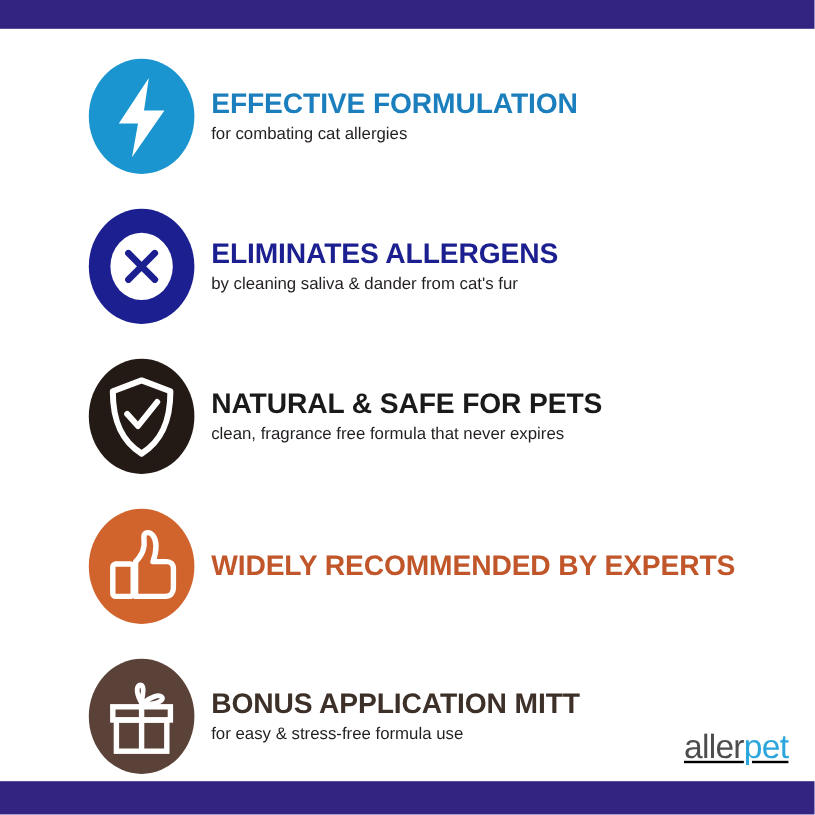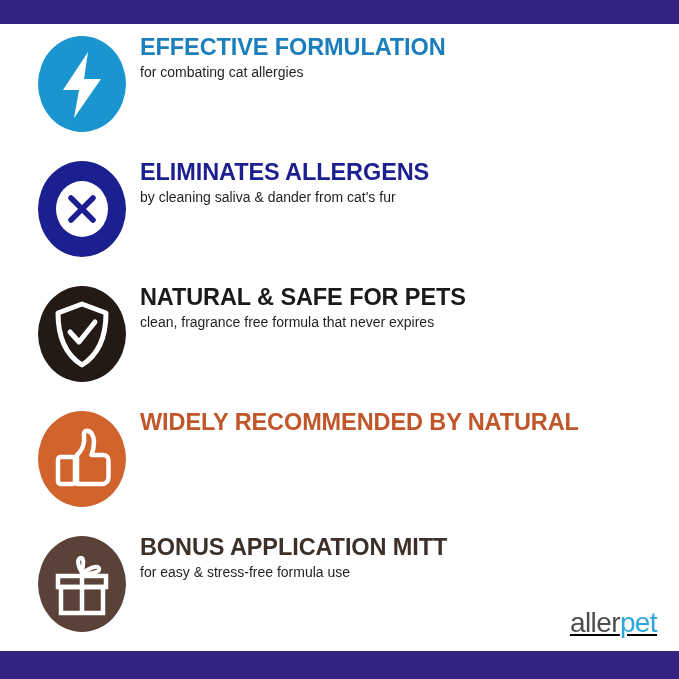--- a/index.html
+++ b/index.html
@@ -38,23 +38,25 @@
     top: 24px;
     left: 0;
     width: 679px;
     height: 627px;
     padding: 10px 0 0 0;
     box-sizing: border-box;
   }
 
   .feature-row {
     display: flex;
+    align-items: center;
     height: 125px;
     padding-left: 36px;
     box-sizing: border-box;
+    margin-left: 36px;
   }
 
   .icon-wrap {
     flex: 0 0 auto;
     width: 92px;
     height: 100px;
     display: flex;
     align-items: center;
     justify-content: center;
   }
@@ -154,21 +156,21 @@
         <svg viewBox="0 0 92 100" xmlns="http://www.w3.org/2000/svg">
           <ellipse cx="46" cy="50" rx="44" ry="48" fill="#d1632c"></ellipse>
           <path d="M41 46 C41 46 47 41 48 33 C48.6 28 46.5 23 50 22
                    C55 21 58 27 58 33 C58 39 55.5 46 55.5 46
                    L67 46 C70.5 46 72.5 48.5 72.5 51.5 L72.5 68
                    C72.5 72 70 75 66 75 L41 75 Z" fill="none" stroke="#ffffff" stroke-width="4.5" stroke-linejoin="round"></path>
           <rect x="22" y="48" width="17" height="27" rx="2.5" fill="none" stroke="#ffffff" stroke-width="4.5" stroke-linejoin="round"></rect>
         </svg>
       </div>
       <div class="text-wrap">
-        <div class="feature-title" style="color:#c0562a">WIDELY RECOMMENDED BY NATURAL</div>
+        <div class="feature-title" style="color:#c0562a">WIDELY RECOMMENDED BY EXPERTS</div>
       </div>
     </div>
 
     <div class="feature-row">
       <div class="icon-wrap">
         <svg viewBox="0 0 92 100" xmlns="http://www.w3.org/2000/svg">
           <ellipse cx="46" cy="50" rx="44" ry="48" fill="#5b4238"></ellipse>
           <path d="M46 39 C42 32 41 26 44 24 C47 22.5 48 27 47 32
                    C46.3 35.5 46 39 46 39 Z" fill="none" stroke="#ffffff" stroke-width="4" stroke-linejoin="round"></path>
           <path d="M47 39 C53 34 61 31 63 34 C65 37 58 40 47 40 Z" fill="none" stroke="#ffffff" stroke-width="4" stroke-linejoin="round"></path>

